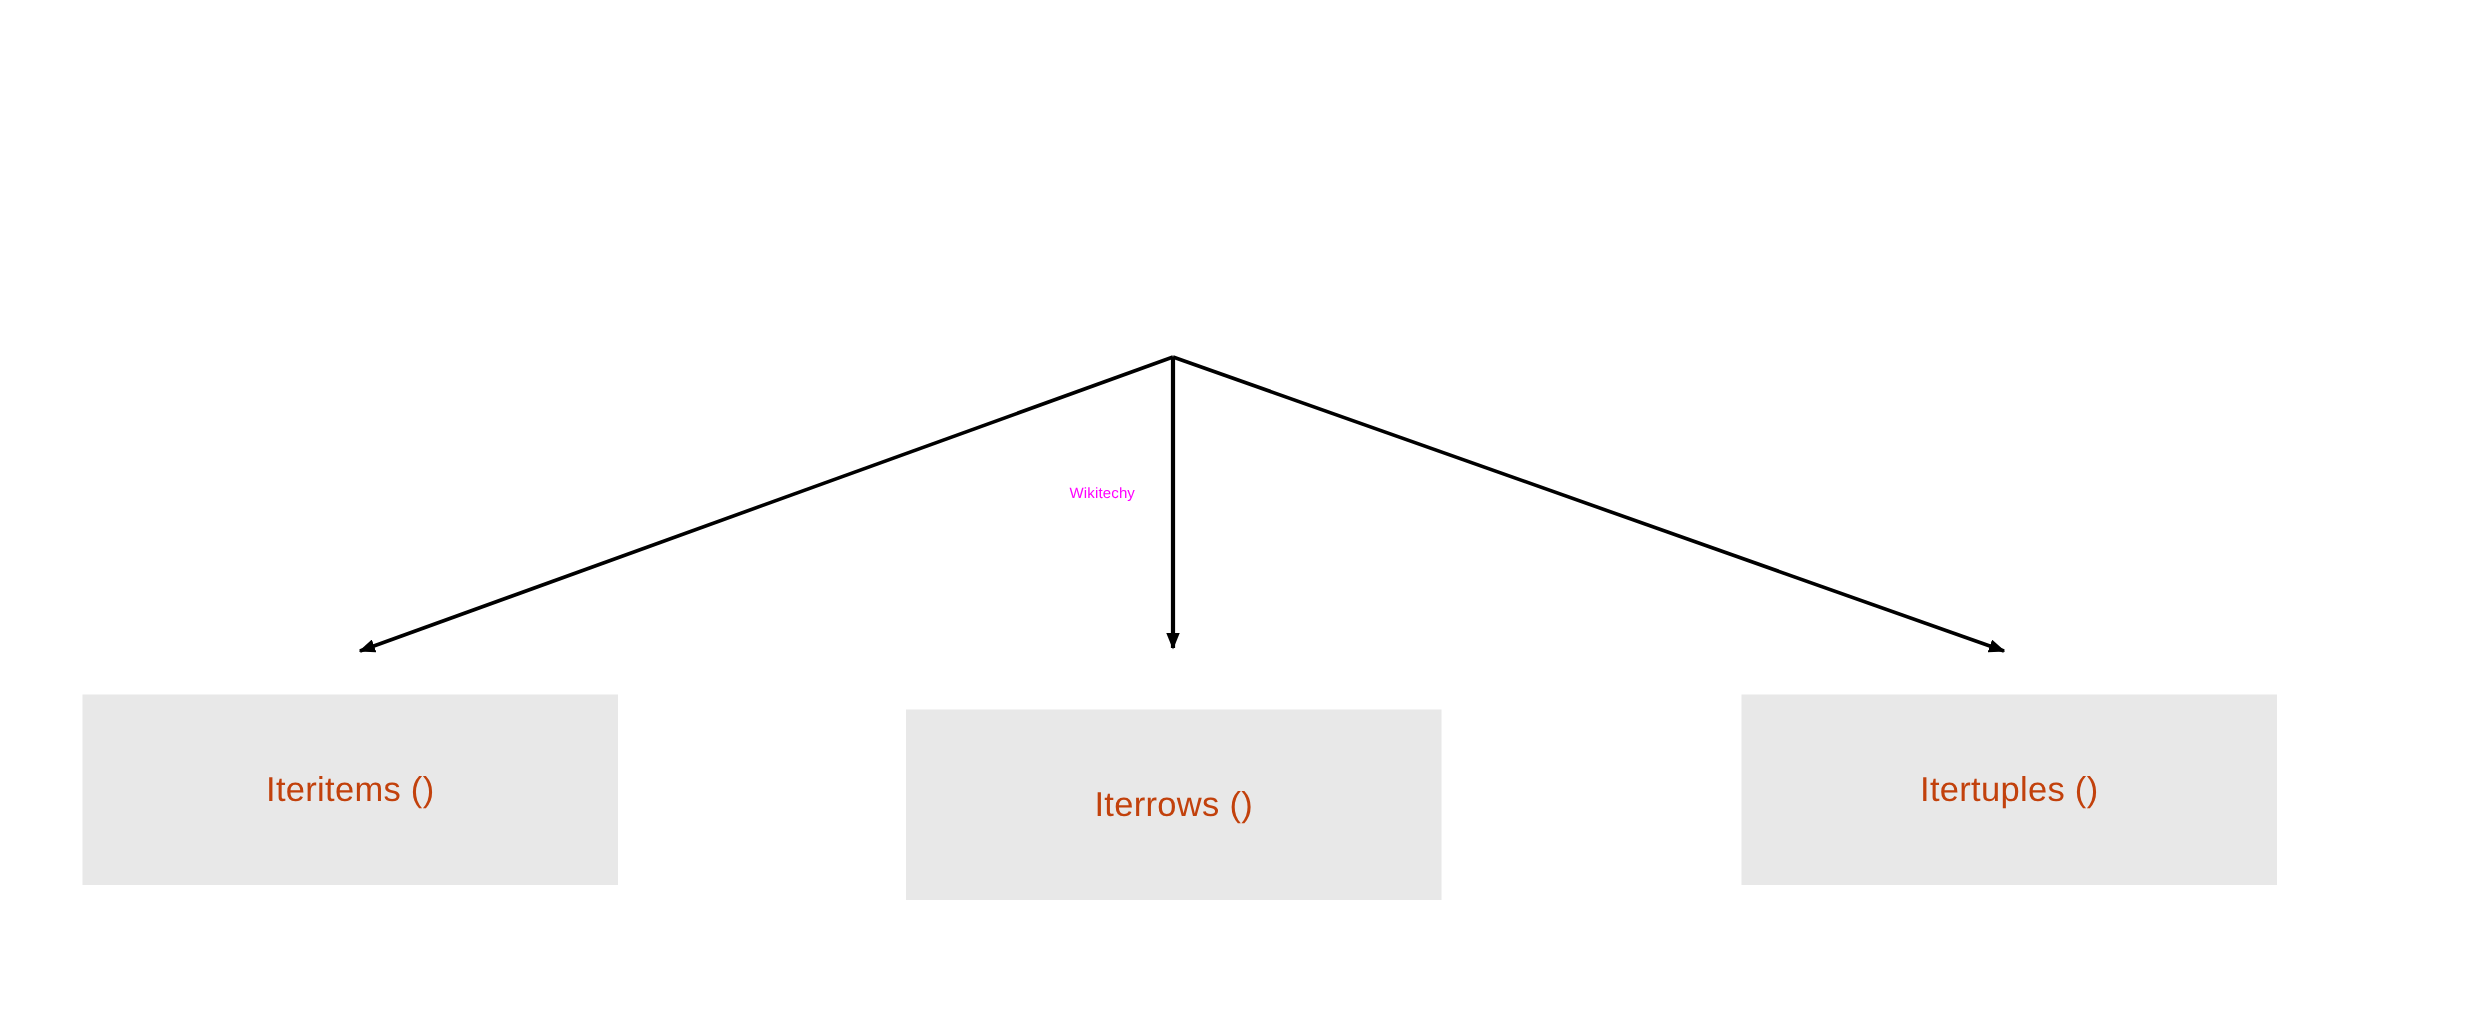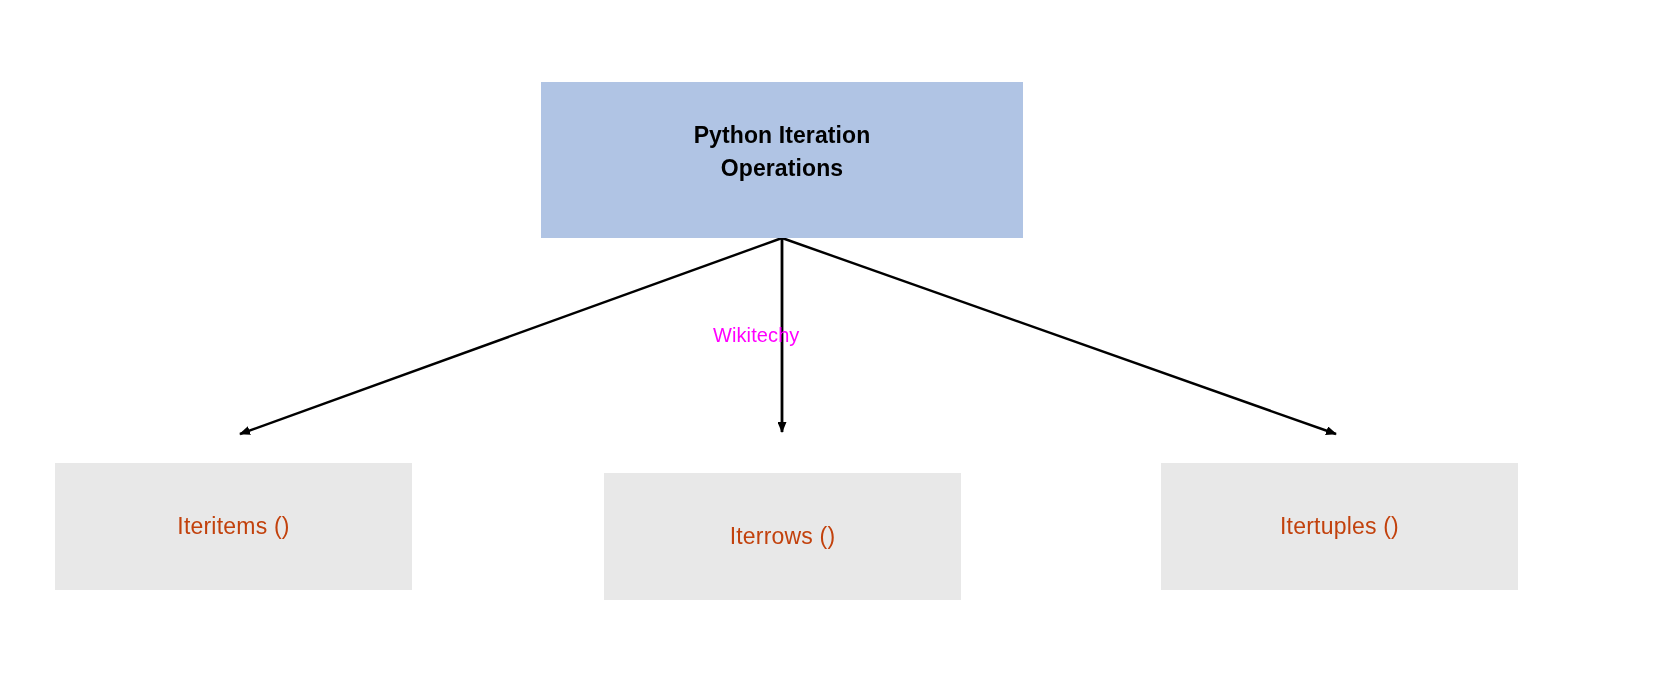--- a/index.html
+++ b/index.html
@@ -59,21 +59,21 @@
   .leaf-3 { left: 1161px; top: 463px; width: 357px; align-items: center; }
 
   .node-root-label {
     white-space: pre-line;
     display: block;
   }
   .watermark {
     position: absolute;
     left: 713px;
     top: 324px;
-    font-size: 20px;
+    font-size: 10px;
     color: #ff00ff;
     font-weight: normal;
     letter-spacing: 0.1px;
     white-space: nowrap;
   }
 </style>
 </head>
 <body>
 
 <div id="canvas">
@@ -85,24 +85,20 @@
       </marker>
     </defs>
 
     <line x1="782" y1="238" x2="240" y2="434" stroke="#000000" stroke-width="2.4" marker-end="url(#arrowhead)"></line>
 
     <line x1="782" y1="238" x2="782" y2="432" stroke="#000000" stroke-width="2.8" marker-end="url(#arrowhead)"></line>
 
     <line x1="782" y1="238" x2="1336" y2="434" stroke="#000000" stroke-width="2.4" marker-end="url(#arrowhead)"></line>
   </svg>
 
-  <div class="node node-root">
-    <span class="node-root-label">Python Iteration
-Operations</span>
-  </div>
 
   <div class="node node-leaf leaf-1">
     <span>Iteritems ()</span>
   </div>
 
   <div class="node node-leaf leaf-2">
     <span>Iterrows ()</span>
   </div>
 
   <div class="node node-leaf leaf-3">

